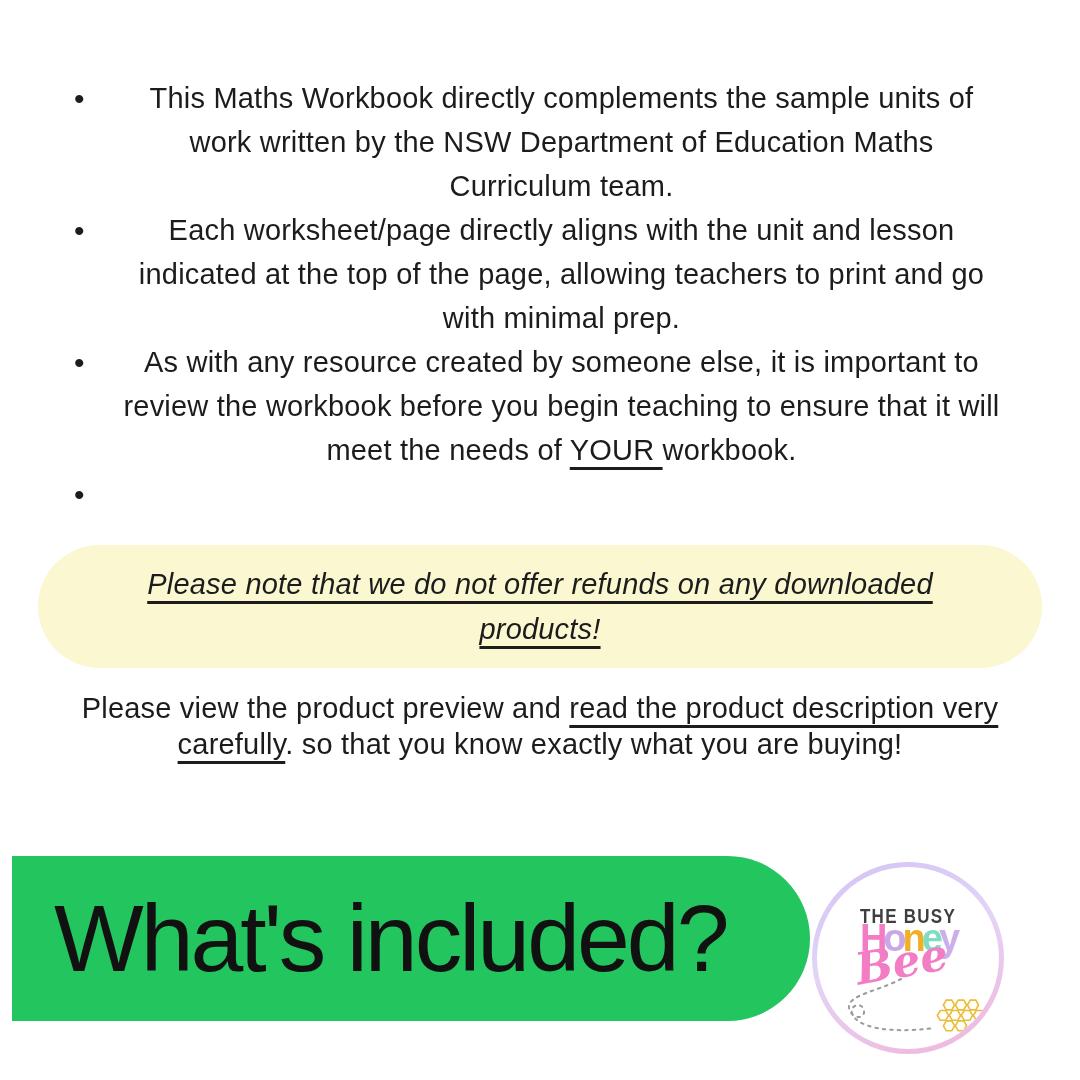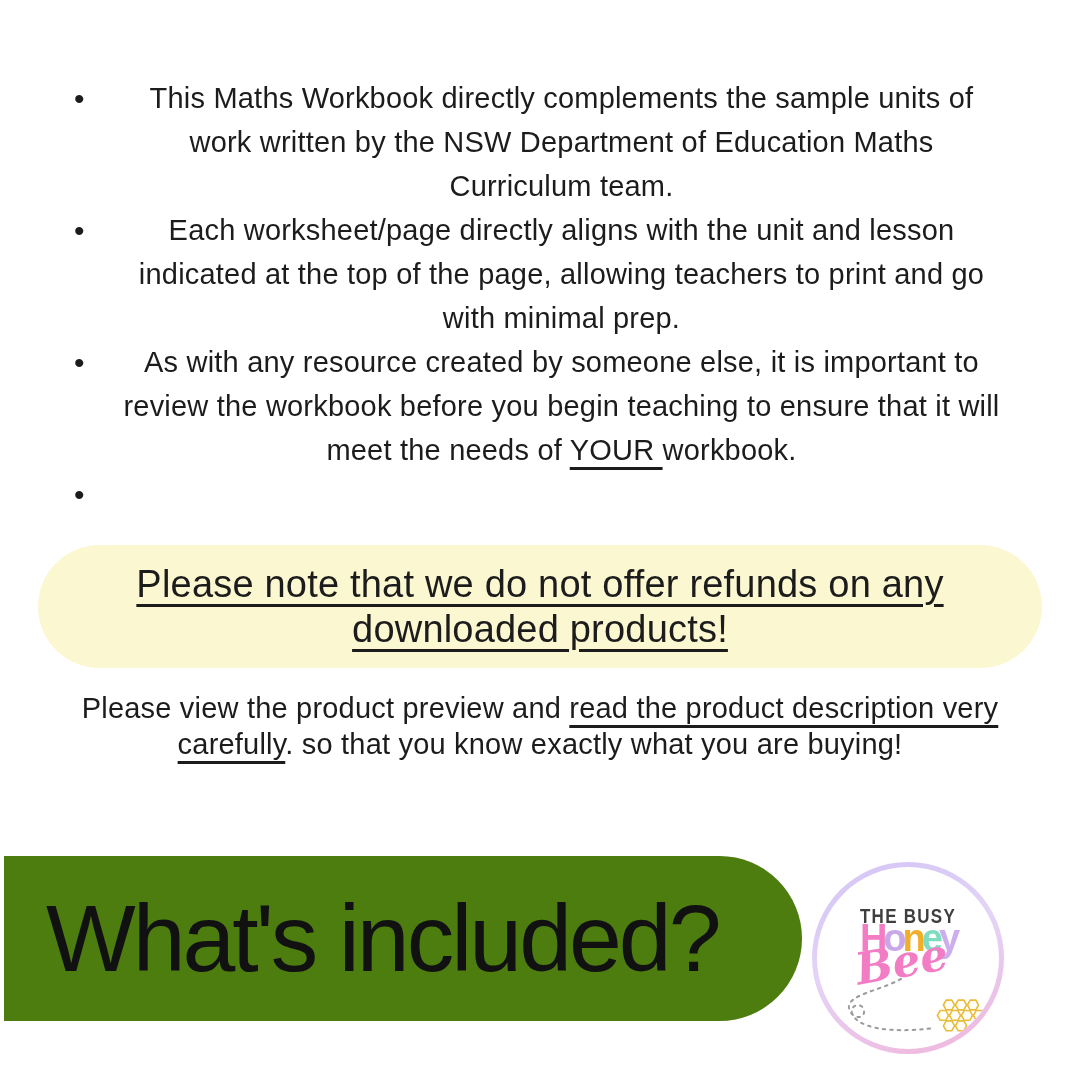--- a/index.html
+++ b/index.html
@@ -44,41 +44,42 @@
     position: absolute;
     top: 545px; left: 38px; width: 1004px; height: 123px;
     background: #fbf7d1;
     border-radius: 62px;
     display: flex;
     align-items: center;
     justify-content: center;
     padding: 0 45px;
   }
   .refund-banner p {
-    font-size: 38px;
+    font-size: 29px;
     line-height: 45px;
     text-align: center;
     letter-spacing: 0.2px;
+    font-style: italic;
   }
 
   
   .preview-note {
     position: absolute;
     top: 690px; left: 65px; width: 950px;
     font-size: 29px;
     line-height: 36px;
     text-align: center;
     letter-spacing: 0.2px;
   }
 
   
   .included-banner {
     position: absolute;
-    top: 856px; left: 4px; width: 798px; height: 165px;
-    background: #4d7c0f;
+    top: 856px; left: 12px; width: 798px; height: 165px;
+    background: #22c55e;
     border-radius: 0 90px 90px 0;
     display: flex;
     align-items: center;
   }
   .included-banner h1 {
     font-size: 95px;
     font-weight: 400;
     letter-spacing: -3px;
     padding-left: 42px;
     color: #111111;

